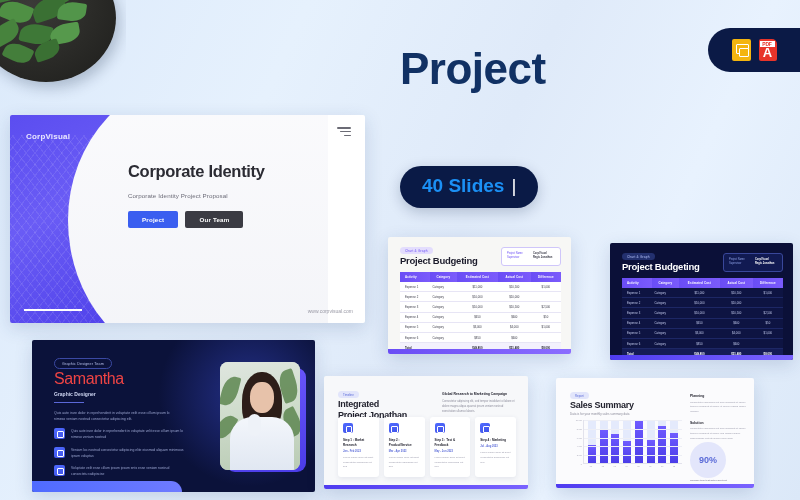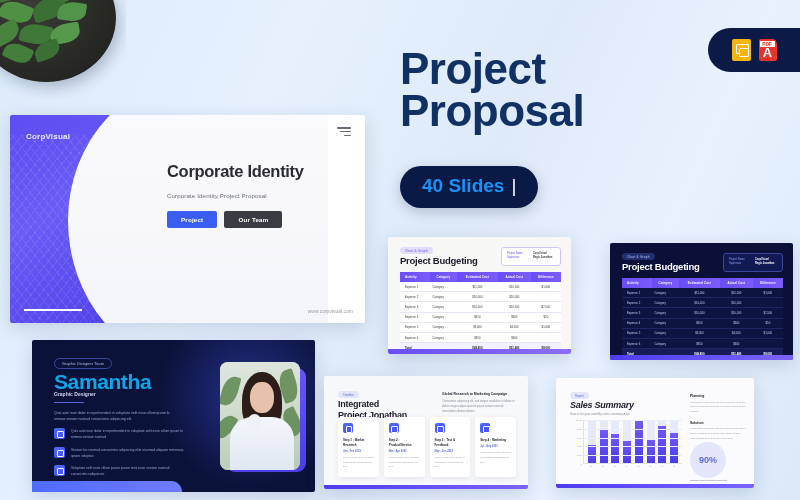--- a/index.html
+++ b/index.html
@@ -72,38 +72,38 @@
                repeating-linear-gradient(-52deg, rgba(255,255,255,.10) 0 1px, transparent 1px 7px);
     opacity:.9; }
   .st-curve { position:absolute; left:58px; top:-40px; width:260px; height:290px;
     background:linear-gradient(180deg,#fbfbfd,#f3f4f8); border-radius:52% 0 0 48%/50% 0 0 50%; }
   .st-logo { position:absolute; left:16px; top:17px; font-size:8px; color:#e9e6ff; font-weight:600; letter-spacing:.2px; z-index:4;}
   .st-menu { position:absolute; right:14px; top:12px; z-index:4; }
   .st-menu i { display:block; height:1.6px; background:#6b6b75; margin-bottom:2.2px; border-radius:1px;}
   .st-menu i:nth-child(1){ width:14px;}
   .st-menu i:nth-child(2){ width:11px; margin-left:3px;}
   .st-menu i:nth-child(3){ width:7px; margin-left:7px;}
-  .st-body { position:absolute; left:118px; top:46px; width:225px; z-index:3;margin-left:39px;}
+  .st-body { position:absolute; left:118px; top:46px; width:225px; z-index:3;}
   .st-body h2 { font-size:16.5px; line-height:1.22; color:#2b2b33; font-weight:700; letter-spacing:-.3px;}
   .st-sub { margin-top:11px; font-size:6.2px; color:#6c6c78; letter-spacing:.1px;}
   .st-btns { margin-top:12px; display:flex; gap:7px;}
   .st-btns button { border:0; cursor:pointer; font-size:6.2px; font-weight:700; color:#fff;
     padding:5px 14px; border-radius:2px; font-family:inherit; letter-spacing:.2px;}
   .btn-primary { background:#3a5ef0; }
   .btn-dark { background:#3b3b43; }
   .st-url { position:absolute; right:12px; bottom:9px; font-size:5px; color:#9a9aa6; z-index:4;}
   .st-line { position:absolute; left:14px; bottom:12px; width:58px; height:1.6px; background:#fff; z-index:4;}
 
   
   #slide-team { left:32px; top:340px; width:283px; height:152px; background:#0b123a; border-radius:2px;}
   .tm-glow { position:absolute; right:-30px; top:-40px; width:190px; height:190px; border-radius:50%;
     background:radial-gradient(circle,#243089 0%,rgba(11,18,58,0) 68%); }
   .tm-tag { position:absolute; left:22px; top:18px; font-size:3.6px; color:#b9c3ee;
     border:.7px solid #3b49a3; border-radius:7px; padding:2.5px 7px; letter-spacing:.2px;}
-  .tm-name { position:absolute; left:22px; top:30px; font-size:21px; color:#0ea5e9; font-weight:700; letter-spacing:-.4px;}
+  .tm-name { position:absolute; left:22px; top:30px; font-size:16px; color:#ef4444; font-weight:400; letter-spacing:-.4px;}
   .tm-role { position:absolute; left:22px; top:51px; font-size:5px; color:#cfd6f2; font-weight:700;}
   .tm-rule { position:absolute; left:22px; top:62px; width:30px; height:1.4px; background:#5b68d8;}
   .tm-p { position:absolute; left:22px; top:70px; width:125px; font-size:3.5px; line-height:1.85; color:#9aa4cf;}
   .tm-list { position:absolute; left:22px; top:88px; width:130px;}
   .tm-item { display:flex; gap:6px; margin-bottom:6px;}
   .tm-ico { width:11px; height:11px; flex:0 0 11px; border-radius:2px;
     background:linear-gradient(150deg,#4f6bff,#3f51e8); position:relative;}
   .tm-ico:after { content:""; position:absolute; left:3px; top:3px; width:5px; height:5px;
     border:1.1px solid #fff; border-radius:1px;}
   .tm-txt { font-size:3.4px; line-height:1.85; color:#9aa4cf;}
@@ -182,21 +182,21 @@
   .pg-date { margin-top:2.5px; font-size:2.6px; color:#5b6bd8; font-weight:700;}
   .pg-body { margin-top:3px; font-size:2.5px; line-height:1.9; color:#9a9aab;}
   .pg-strip { position:absolute; left:0; bottom:0; width:100%; height:4px;
     background:linear-gradient(90deg,#4f3cf0,#7a63ff);}
 
   
   #slide-sales { left:556px; top:378px; width:198px; height:110px; background:#fbfbfd; border-radius:2px;}
   .sl-tag { position:absolute; left:14px; top:14px; font-size:2.9px; background:#e2e5fb; color:#5b6bd8;
     padding:1.6px 5px; border-radius:5px;}
   .sl-title { position:absolute; left:14px; top:22px; font-size:9px; font-weight:700; color:#22222e;
-    letter-spacing:-.25px;font-style:italic;}
+    letter-spacing:-.25px;}
   .sl-sub { position:absolute; left:14px; top:34px; font-size:3px; color:#8d8d9c;}
   .chart { position:absolute; left:14px; top:42px; width:112px; height:52px;}
   .ch-yaxis { position:absolute; left:0; top:0; width:12px; height:44px;}
   .ch-yaxis span { position:absolute; right:0; font-size:2.1px; color:#a5a5b5; transform:translateY(-50%);}
   .ch-plot { position:absolute; left:13px; top:0; right:0; height:44px;
     border-left:.5px solid #e2e2ec; border-bottom:.5px solid #e2e2ec;}
   .ch-grid { position:absolute; left:0; right:0; height:.5px; background:#edeef5;}
   .ch-bars { position:absolute; left:0; right:0; bottom:0; top:0; display:flex;
     align-items:flex-end; justify-content:space-around; padding:0 2px;}
   .ch-col { position:relative; width:8px; height:100%; display:flex; align-items:flex-end;}
@@ -229,21 +229,20 @@
   <div class="leaf" style="left:4px;  top:44px; width:30px; height:19px; background:#47833d; transform:rotate(-28deg);"></div>
   <div class="leaf" style="left:34px; top:44px; width:32px; height:20px; background:#3e7837; transform:rotate(12deg);"></div>
   <div class="leaf" style="left:64px; top:44px; width:30px; height:19px; background:#56994c; transform:rotate(-10deg);"></div>
   <div class="leaf" style="left:18px; top:64px; width:28px; height:18px; background:#447e3b; transform:rotate(26deg);"></div>
   <div class="leaf" style="left:48px; top:62px; width:26px; height:17px; background:#3a7033; transform:rotate(-20deg);"></div>
 </div>
 
 <div class="hero">
   <h1>
     <span>Project</span><br>
-    <span>Proposal</span>
   </h1>
 </div>
 
 <div class="pill">
   <span>40 Slides</span>
   <span class="sep">|</span>
 </div>
 
 <div class="fmt-badge">
   <span class="ic-slides"></span>

